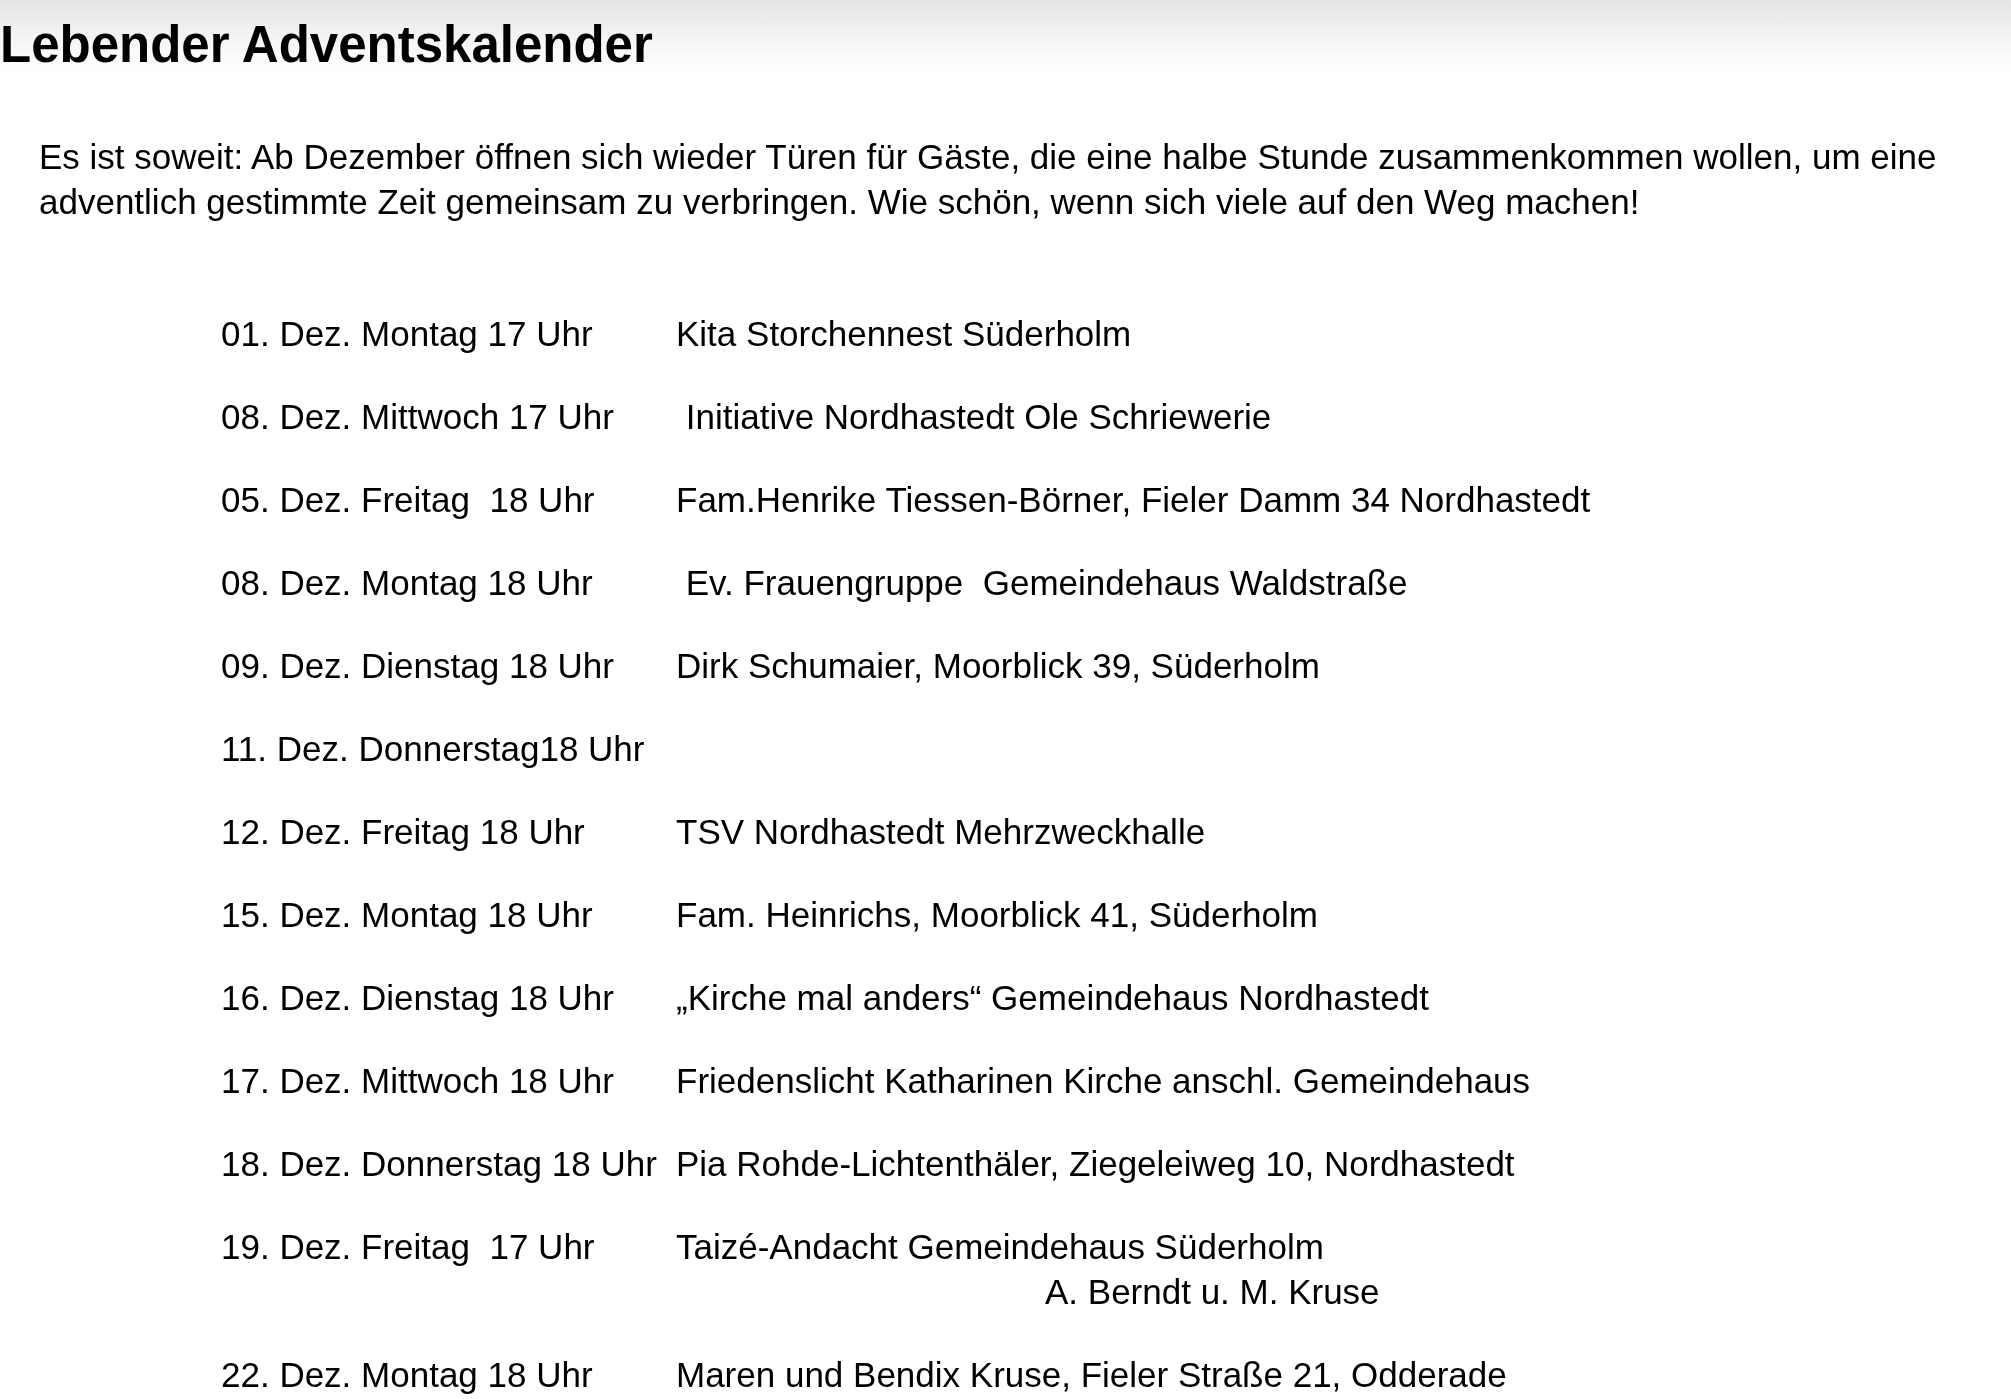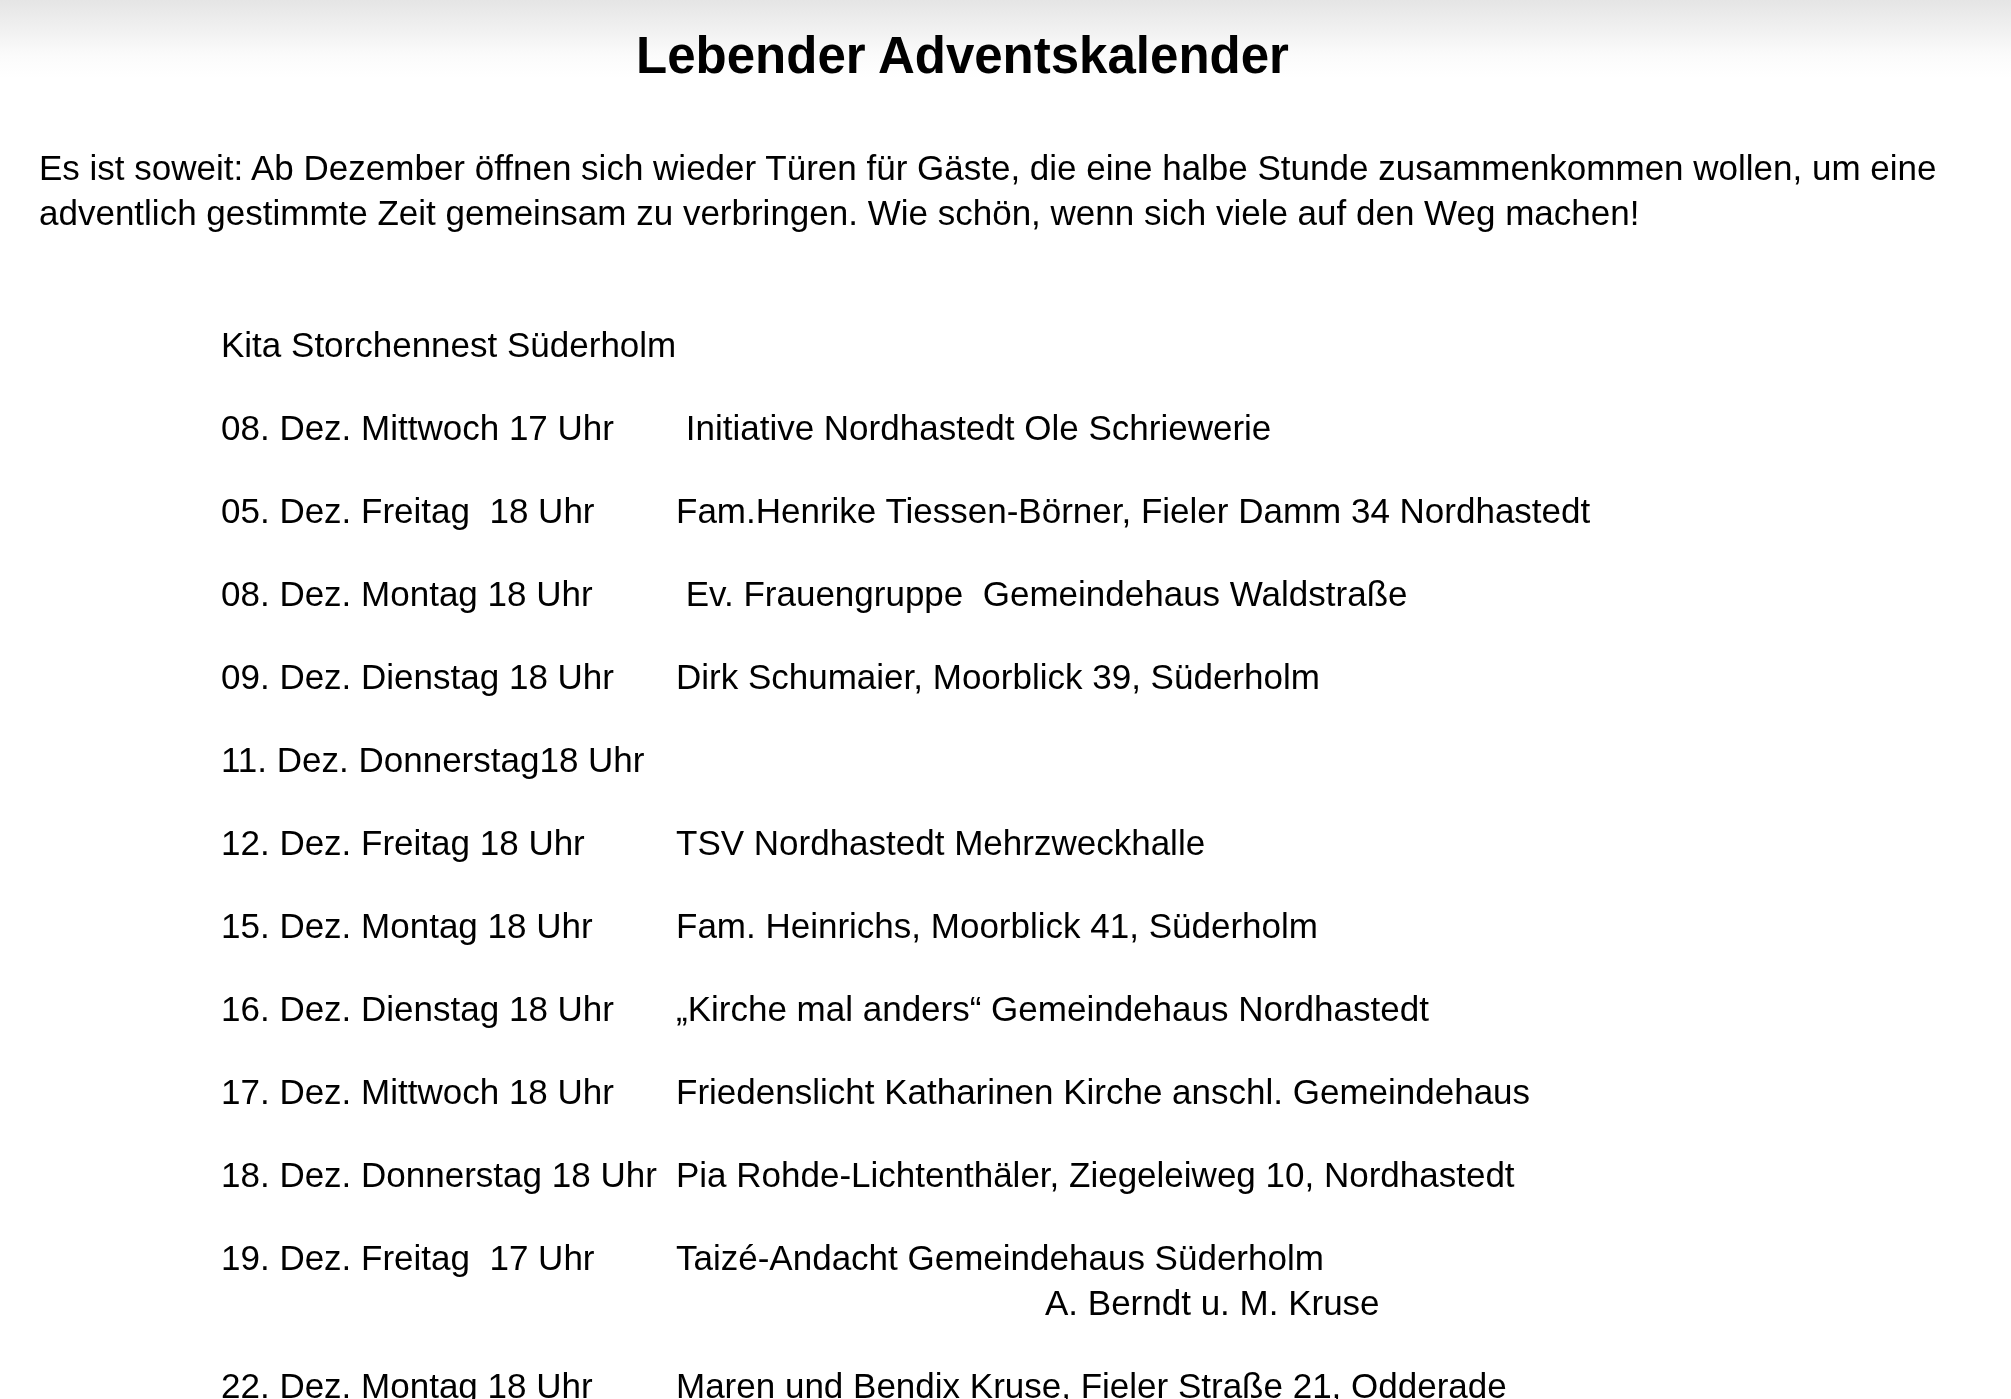--- a/index.html
+++ b/index.html
@@ -16,23 +16,23 @@
     background-repeat: no-repeat;
     overflow: hidden;
   }
   .doc {
     position: relative;
     width: 2011px;
     height: 1399px;
   }
   .title {
     margin: 0;
-    padding-top: 27px;
+    padding-top: 16px;
     width: 1925px;
-    text-align: center;
+    text-align: left;
     font-size: 51px;
     font-weight: bold;
     line-height: 58px;
     letter-spacing: 0px;
   }
   .intro {
     margin: 60px 0 0 39px;
     font-size: 35px;
     line-height: 45px;
   }
@@ -74,20 +74,21 @@
   <h1 class="title">Lebender Adventskalender</h1>
 
   <div class="intro">
     <span class="intro-line">Es ist soweit: Ab Dezember öffnen sich wieder Türen für Gäste, die eine halbe Stunde zusammenkommen wollen, um eine</span>
     <span class="intro-line">adventlich gestimmte Zeit gemeinsam zu verbringen. Wie schön, wenn sich viele auf den Weg machen!</span>
   </div>
 
   <div class="schedule">
 
     <div class="row">
+      <span class="dt">01. Dez. Montag 17 Uhr</span>
       <span class="loc">Kita Storchennest Süderholm</span>
     </div>
 
     <div class="row">
       <span class="dt">08. Dez. Mittwoch 17 Uhr</span>
       <span class="loc"> Initiative Nordhastedt Ole Schriewerie</span>
     </div>
 
     <div class="row">
       <span class="dt">05. Dez. Freitag  18 Uhr</span>

